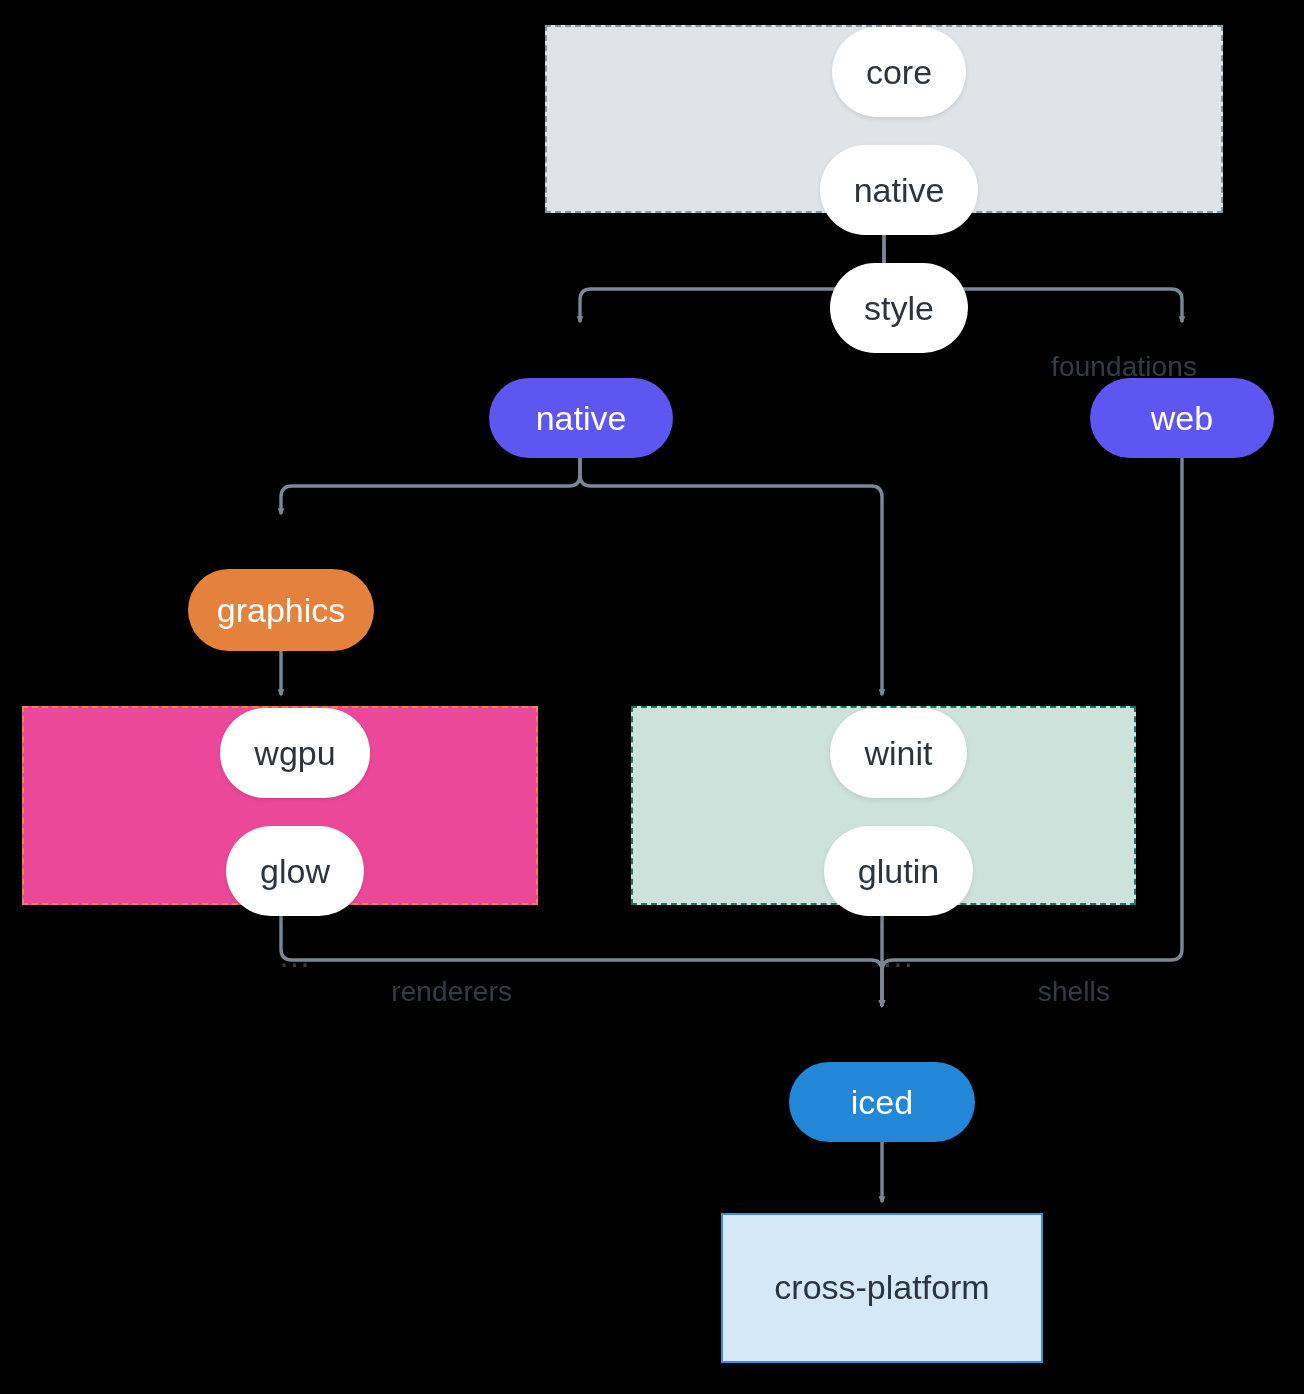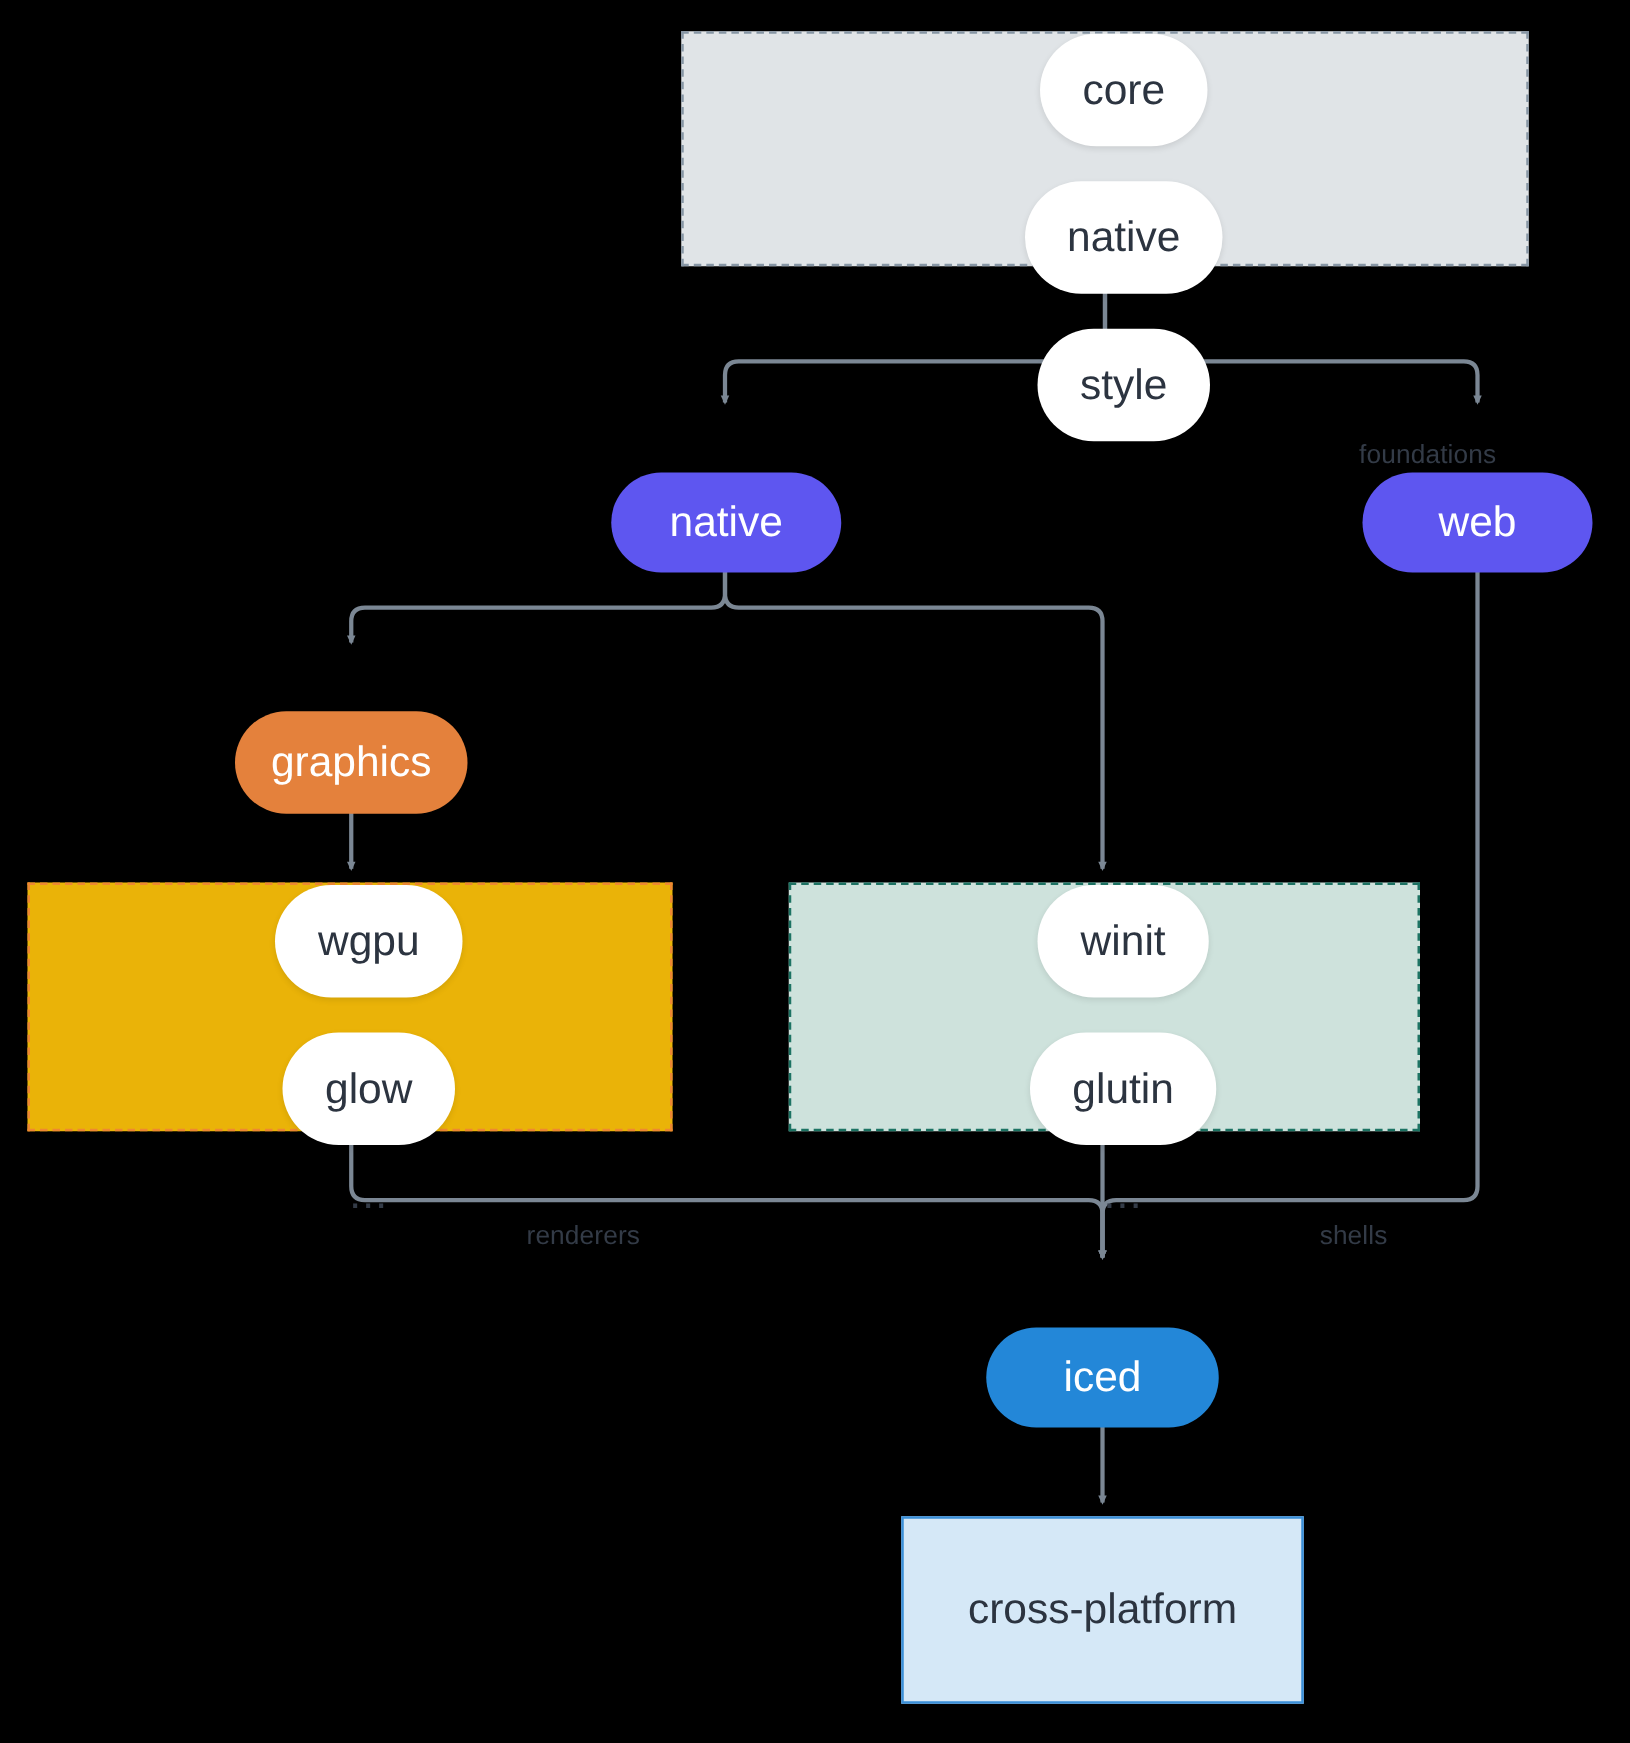--- a/index.html
+++ b/index.html
@@ -33,42 +33,42 @@
   }
   .group-pills {
     flex: 1;
     display: flex;
     flex-direction: column;
     align-items: center;
     gap: 28px;
     padding: 0 0 0 30px;
   }
   .group-label {
-    font-size: 21px;
+    font-size: 28px;
     color: #333b47;
     text-align: right;
     padding: 0 24px 16px 0;
     line-height: 1;
     letter-spacing: 0.1px;
   }
 
   #group-foundations {
     left: 545px;
     top: 25px;
     width: 678px;
     height: 188px;
     background: #e0e4e7;
     border: 2px dashed #8796a5;
   }
   #group-renderers {
     left: 22px;
     top: 706px;
     width: 516px;
     height: 199px;
-    background: #eab308;
+    background: #ec4899;
     border: 2px dashed #ee8832;
   }
   #group-shells {
     left: 631px;
     top: 706px;
     width: 505px;
     height: 199px;
     background: #cee2dc;
     border: 2px dashed #1d7363;
   }

